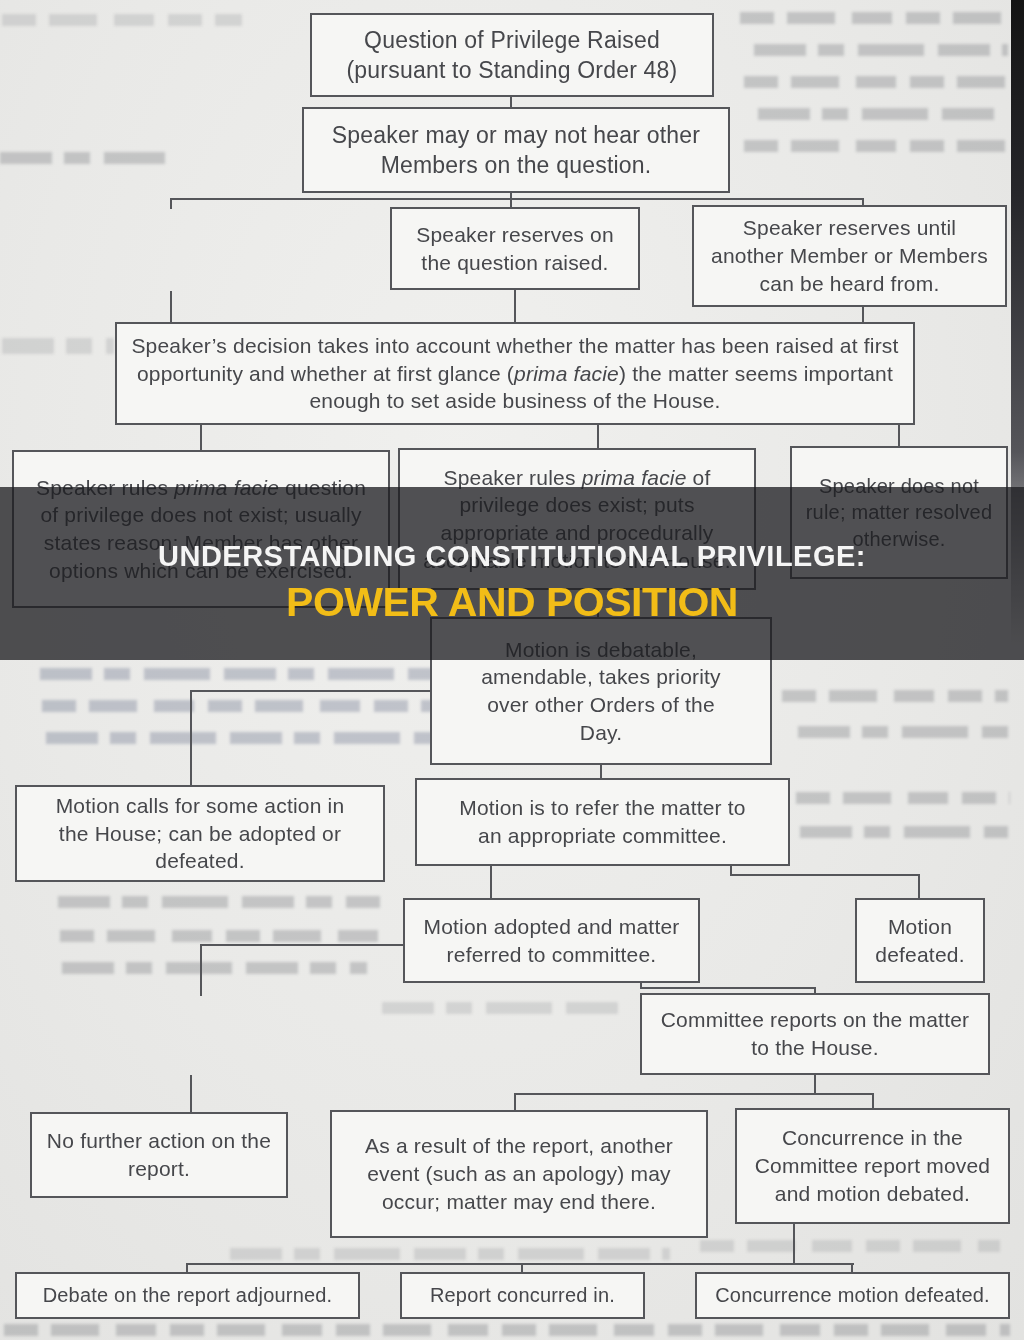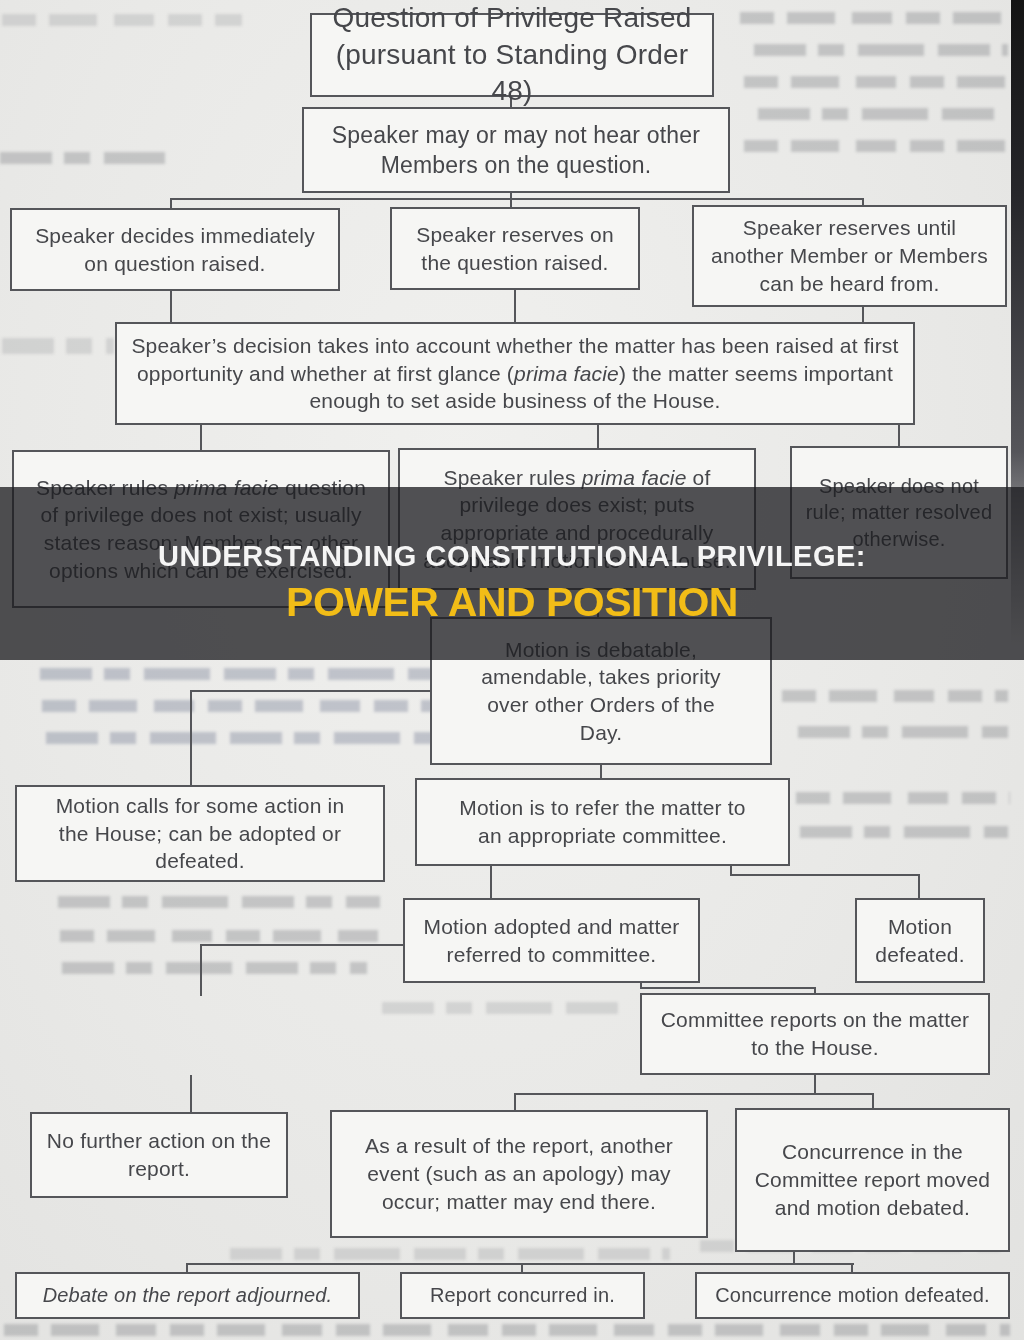--- a/index.html
+++ b/index.html
@@ -94,31 +94,28 @@
   <div class="ln" style="left:814px;top:1075px;width:2px;height:20px;"></div>
   <div class="ln" style="left:514px;top:1093px;width:360px;height:2px;"></div>
   <div class="ln" style="left:514px;top:1093px;width:2px;height:18px;"></div>
   <div class="ln" style="left:872px;top:1093px;width:2px;height:16px;"></div>
   <div class="ln" style="left:793px;top:1220px;width:2px;height:45px;"></div>
   <div class="ln" style="left:186px;top:1263px;width:668px;height:2px;"></div>
   <div class="ln" style="left:186px;top:1263px;width:2px;height:10px;"></div>
   <div class="ln" style="left:521px;top:1263px;width:2px;height:10px;"></div>
   <div class="ln" style="left:851px;top:1263px;width:2px;height:10px;"></div>
 
-  <div class="box" style="left:310px;top:13px;width:404px;height:84px;font-size:28px;">
+  <div class="box" style="left:310px;top:13px;width:404px;height:84px;font-size:23px;">
     <span>Question of Privilege Raised (pursuant to Standing Order 48)</span>
   </div>
 
   <div class="box" style="left:302px;top:107px;width:428px;height:86px;font-size:23px;">
     <span>Speaker may or may not hear other Members on the question.</span>
   </div>
 
-  <div class="box" style="left:10px;top:208px;width:330px;height:83px;font-size:21px;">
-    <span>Speaker decides immediately on question raised.</span>
-  </div>
 
   <div class="box" style="left:390px;top:207px;width:250px;height:83px;font-size:21px;">
     <span>Speaker reserves on the question raised.</span>
   </div>
 
   <div class="box" style="left:692px;top:205px;width:315px;height:102px;font-size:21px;">
     <span>Speaker reserves until another Member or Members can be heard from.</span>
   </div>
 
   <div class="box" style="left:115px;top:322px;width:800px;height:103px;font-size:21px;">
@@ -163,25 +160,25 @@
   </div>
 
   <div class="box" style="left:30px;top:1112px;width:258px;height:86px;font-size:21px;">
     <span>No further action on the report.</span>
   </div>
 
   <div class="box" style="left:330px;top:1110px;width:378px;height:128px;font-size:21px;padding:6px 28px;">
     <span>As a result of the report, another event (such as an apology) may occur; matter may end there.</span>
   </div>
 
-  <div class="box" style="left:735px;top:1108px;width:275px;height:144px;font-size:21px;">
+  <div class="box" style="left:735px;top:1108px;width:275px;height:116px;font-size:21px;">
     <span>Concurrence in the Committee report moved and motion debated.</span>
   </div>
 
-  <div class="box" style="left:15px;top:1272px;width:345px;height:47px;font-size:20px;font-style:italic;">
+  <div class="box" style="left:15px;top:1272px;width:345px;height:47px;font-size:20px;">
     <span>Debate on the report adjourned.</span>
   </div>
 
   <div class="box" style="left:400px;top:1272px;width:245px;height:47px;font-size:20px;">
     <span>Report concurred in.</span>
   </div>
 
   <div class="box" style="left:695px;top:1272px;width:315px;height:47px;font-size:20px;">
     <span>Concurrence motion defeated.</span>
   </div>

